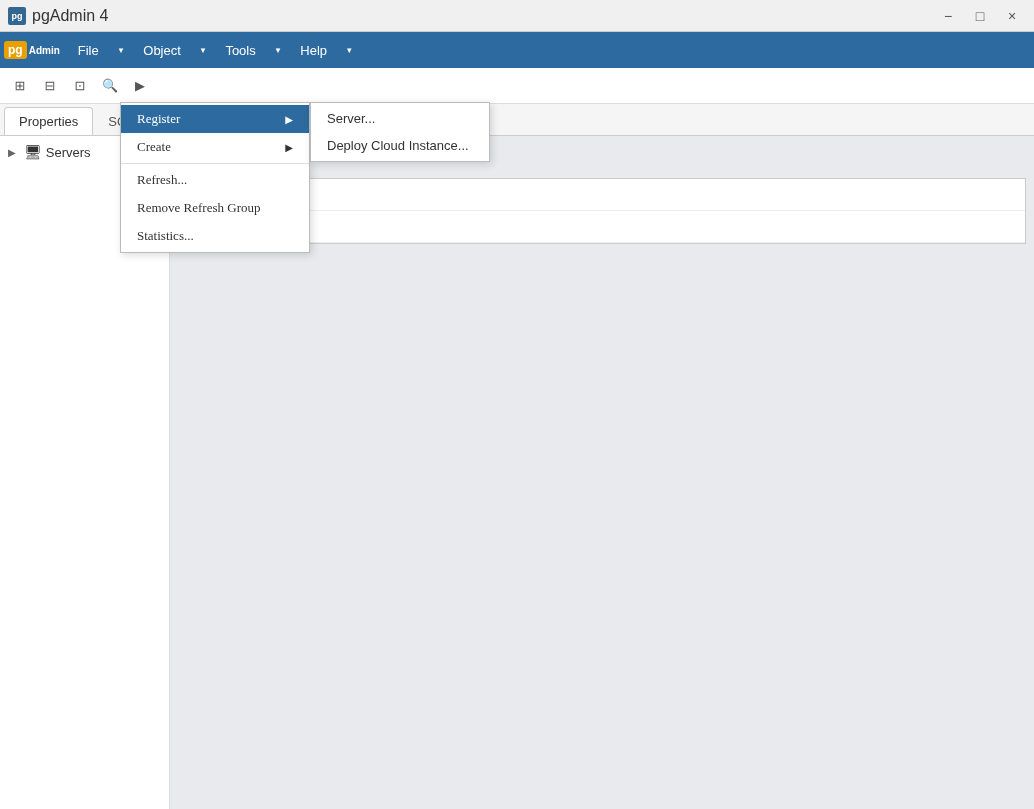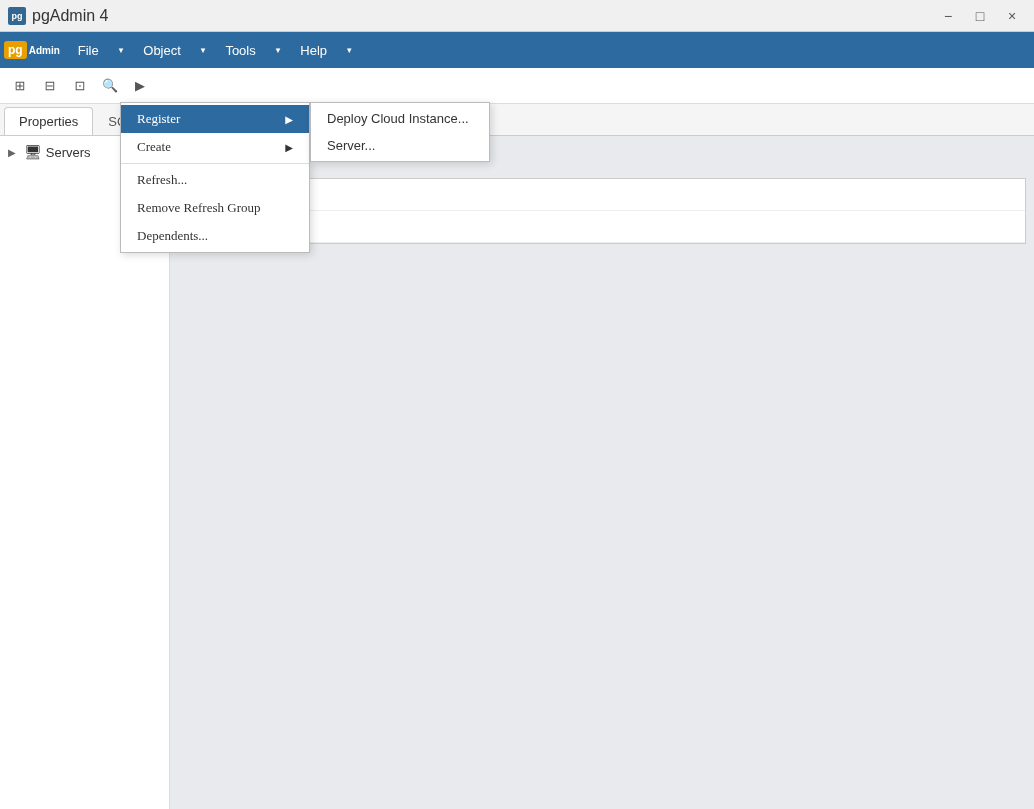--- a/index.html
+++ b/index.html
@@ -390,24 +390,24 @@
       <span class="ctx-arrow">▶</span>
     </div>
     <div class="ctx-divider"></div>
     <div class="ctx-item">
       <span>Refresh...</span>
     </div>
     <div class="ctx-item">
       <span>Remove Refresh Group</span>
     </div>
     <div class="ctx-item">
-      <span>Dependents...</span>
+      <span>Statistics...</span>
     </div>
   </div>
   <div class="submenu">
     <div class="sub-item">
+      <span>Server...</span>
+    </div>
+    <div class="sub-item">
       <span>Deploy Cloud Instance...</span>
     </div>
-    <div class="sub-item">
-      <span>Server...</span>
-    </div>
   </div>
 </div>
 
 </body></html>

